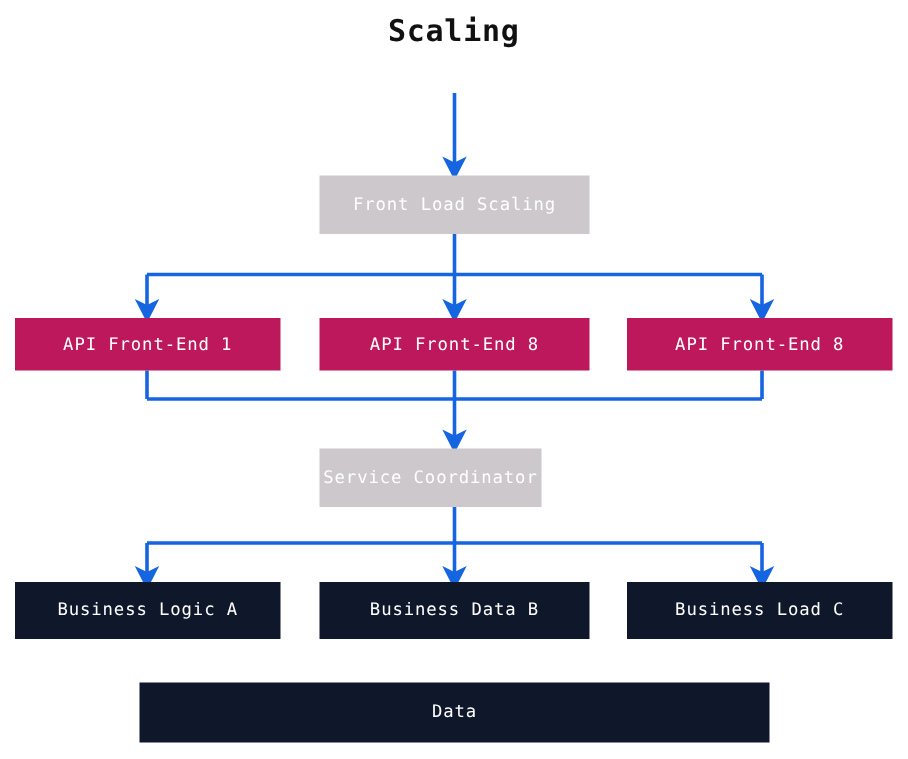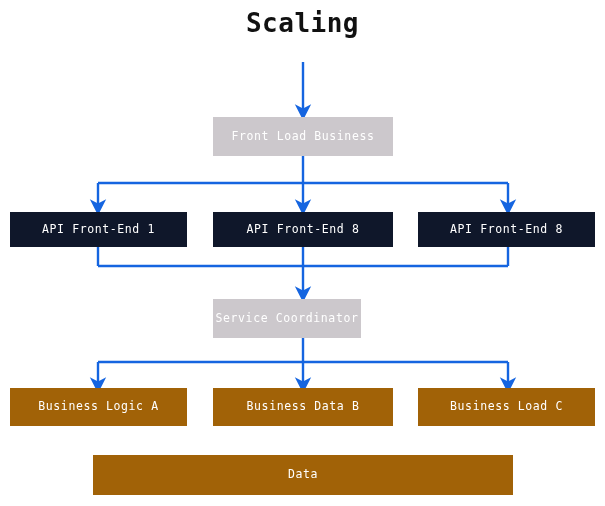--- a/index.html
+++ b/index.html
@@ -23,43 +23,43 @@
     height: 506px;
   }
 
   #diagram-title {
     position: absolute;
     left: 0;
     top: 8px;
     width: 605px;
     text-align: center;
     font-family: "DejaVu Sans Mono", "Liberation Mono", monospace;
-    font-size: 26px;
+    font-size: 20px;
     font-weight: bold;
     color: #111111;
     letter-spacing: 0.5px;
   }
 
   .node {
     position: absolute;
     box-sizing: border-box;
     display: flex;
     align-items: center;
     justify-content: center;
     font-family: "DejaVu Sans Mono", "Liberation Mono", monospace;
     font-size: 11.5px;
     color: #ffffff;
     letter-spacing: 0.6px;
     white-space: nowrap;
     line-height: 1;
   }
 
   .node.gray   { background: #ccc8cc; }
-  .node.blue   { background: #0f172a; text-align: center; }
-  .node.orange { background: #a16207; }
+  .node.blue   { background: #be185d; text-align: center; }
+  .node.orange { background: #0f172a; }
 
   svg.connectors {
     position: absolute;
     left: 0;
     top: 0;
     width: 605px;
     height: 506px;
     pointer-events: none;
   }
 </style>
@@ -99,21 +99,21 @@
     <g>
       <line x1="303" y1="338" x2="303" y2="362" stroke="#1565e0" stroke-width="2.4"></line>
       <line x1="98" y1="362" x2="508" y2="362" stroke="#1565e0" stroke-width="2.4"></line>
       <line x1="98" y1="362" x2="98" y2="385" stroke="#1565e0" stroke-width="2.4" marker-end="url(#arrowhead)"></line>
       <line x1="303" y1="362" x2="303" y2="385" stroke="#1565e0" stroke-width="2.4" marker-end="url(#arrowhead)"></line>
       <line x1="508" y1="362" x2="508" y2="385" stroke="#1565e0" stroke-width="2.4" marker-end="url(#arrowhead)"></line>
     </g>
   </svg>
 
   <div class="node gray" style="left:213px; top:117px; width:180px; height:39px;">
-    <span>Front Load Business</span>
+    <span>Front Load Scaling</span>
   </div>
 
   <div class="node blue" style="left:10px; top:212px; width:177px; height:35px;">
     <span>API Front-End 1</span>
   </div>
 
   <div class="node blue" style="left:213px; top:212px; width:180px; height:35px;">
     <span>API Front-End 8</span>
   </div>
 

